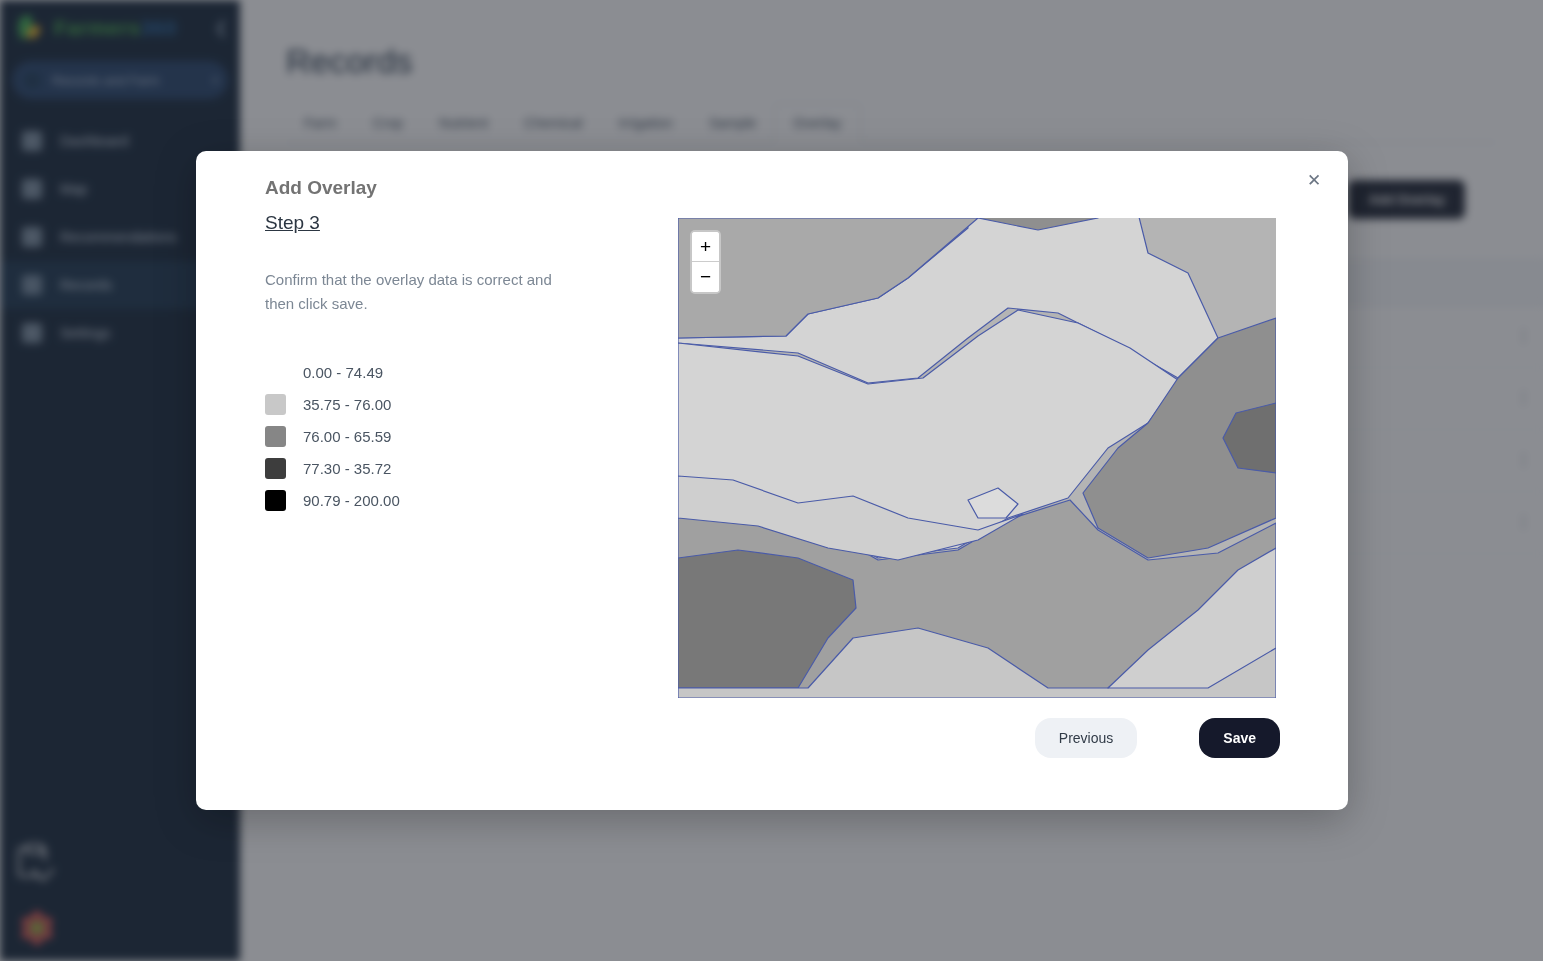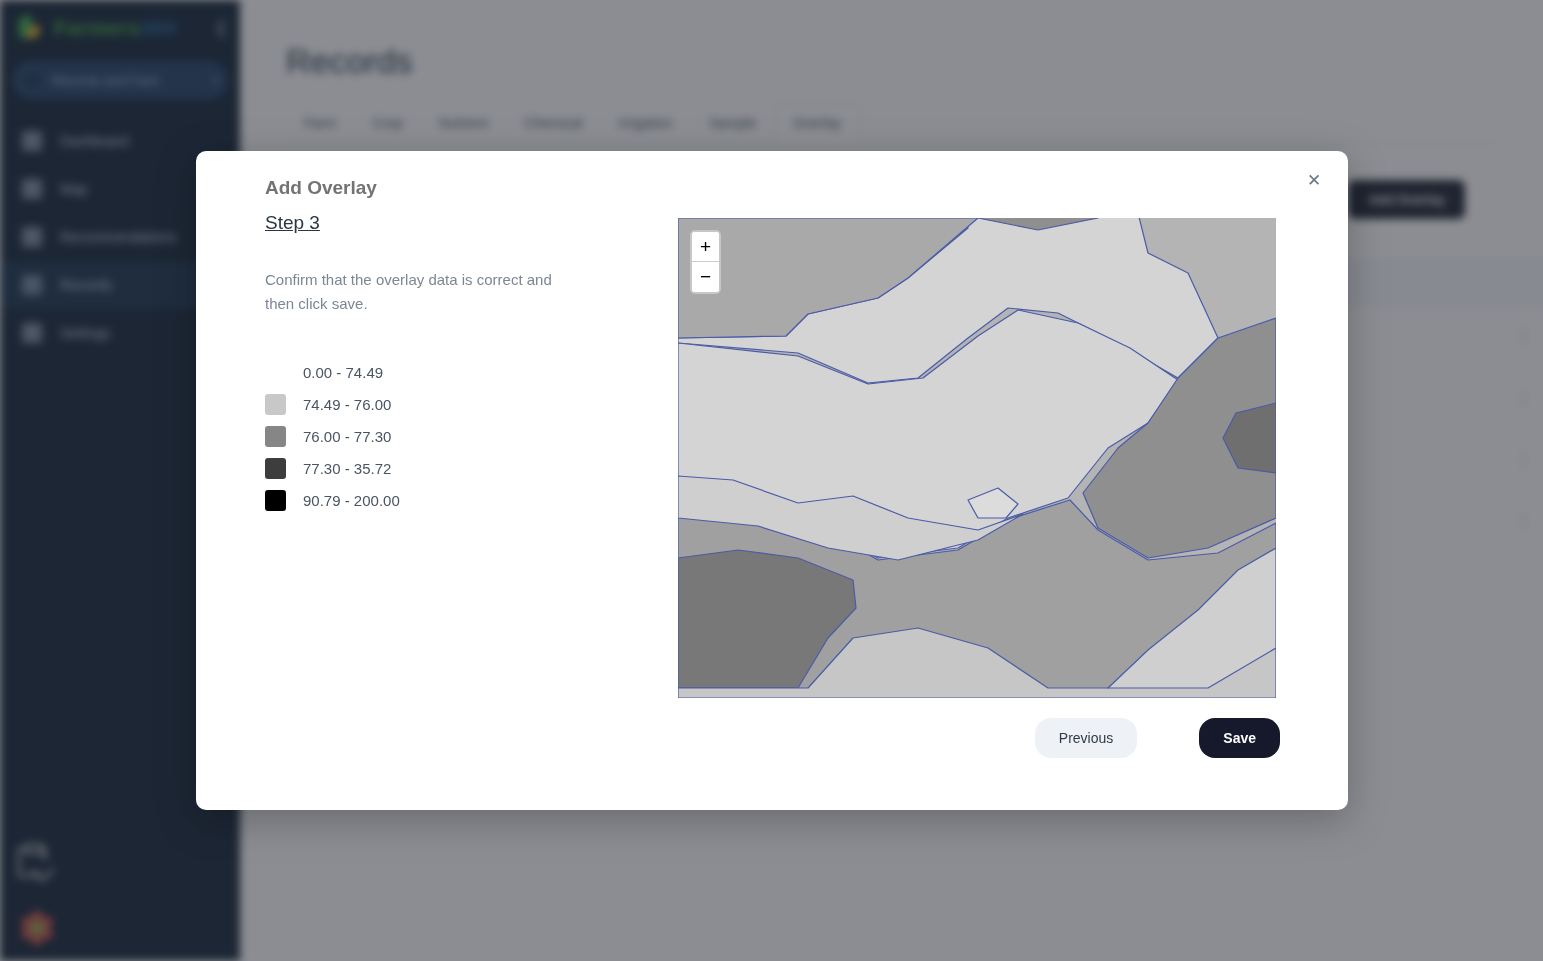--- a/index.html
+++ b/index.html
@@ -415,25 +415,25 @@
   <div class="step-title">Step 3</div>
   <div class="step-desc">Confirm that the overlay data is correct and then click save.</div>
 
   <div class="legend">
     <div class="legend-row">
       <span class="legend-swatch" style="background:transparent"></span>
       <span class="legend-label">0.00 - 74.49</span>
     </div>
     <div class="legend-row">
       <span class="legend-swatch" style="background:#c8c8c8"></span>
-      <span class="legend-label">74.49 - 76.00</span>
+      <span class="legend-label">35.75 - 76.00</span>
     </div>
     <div class="legend-row">
       <span class="legend-swatch" style="background:#868686"></span>
-      <span class="legend-label">76.00 - 77.30</span>
+      <span class="legend-label">76.00 - 65.59</span>
     </div>
     <div class="legend-row">
       <span class="legend-swatch" style="background:#3d3d3d"></span>
       <span class="legend-label">77.30 - 35.72</span>
     </div>
     <div class="legend-row">
       <span class="legend-swatch" style="background:#000000"></span>
       <span class="legend-label">90.79 - 200.00</span>
     </div>
   </div>

